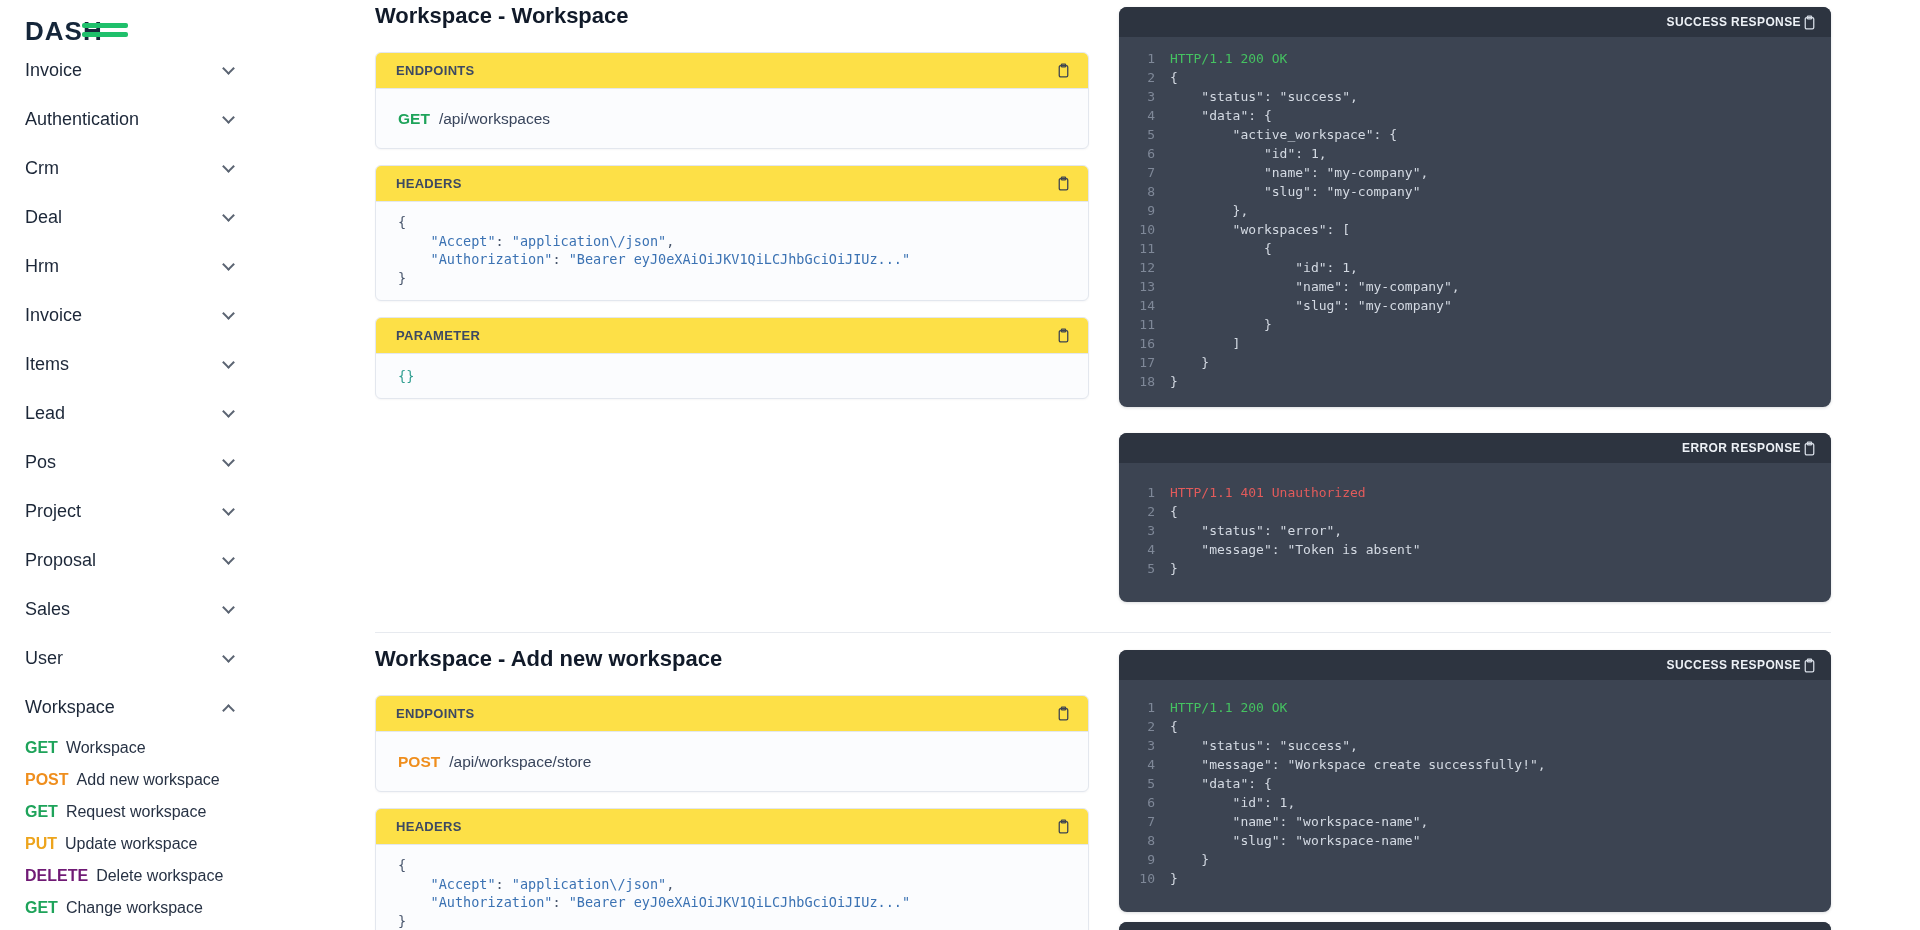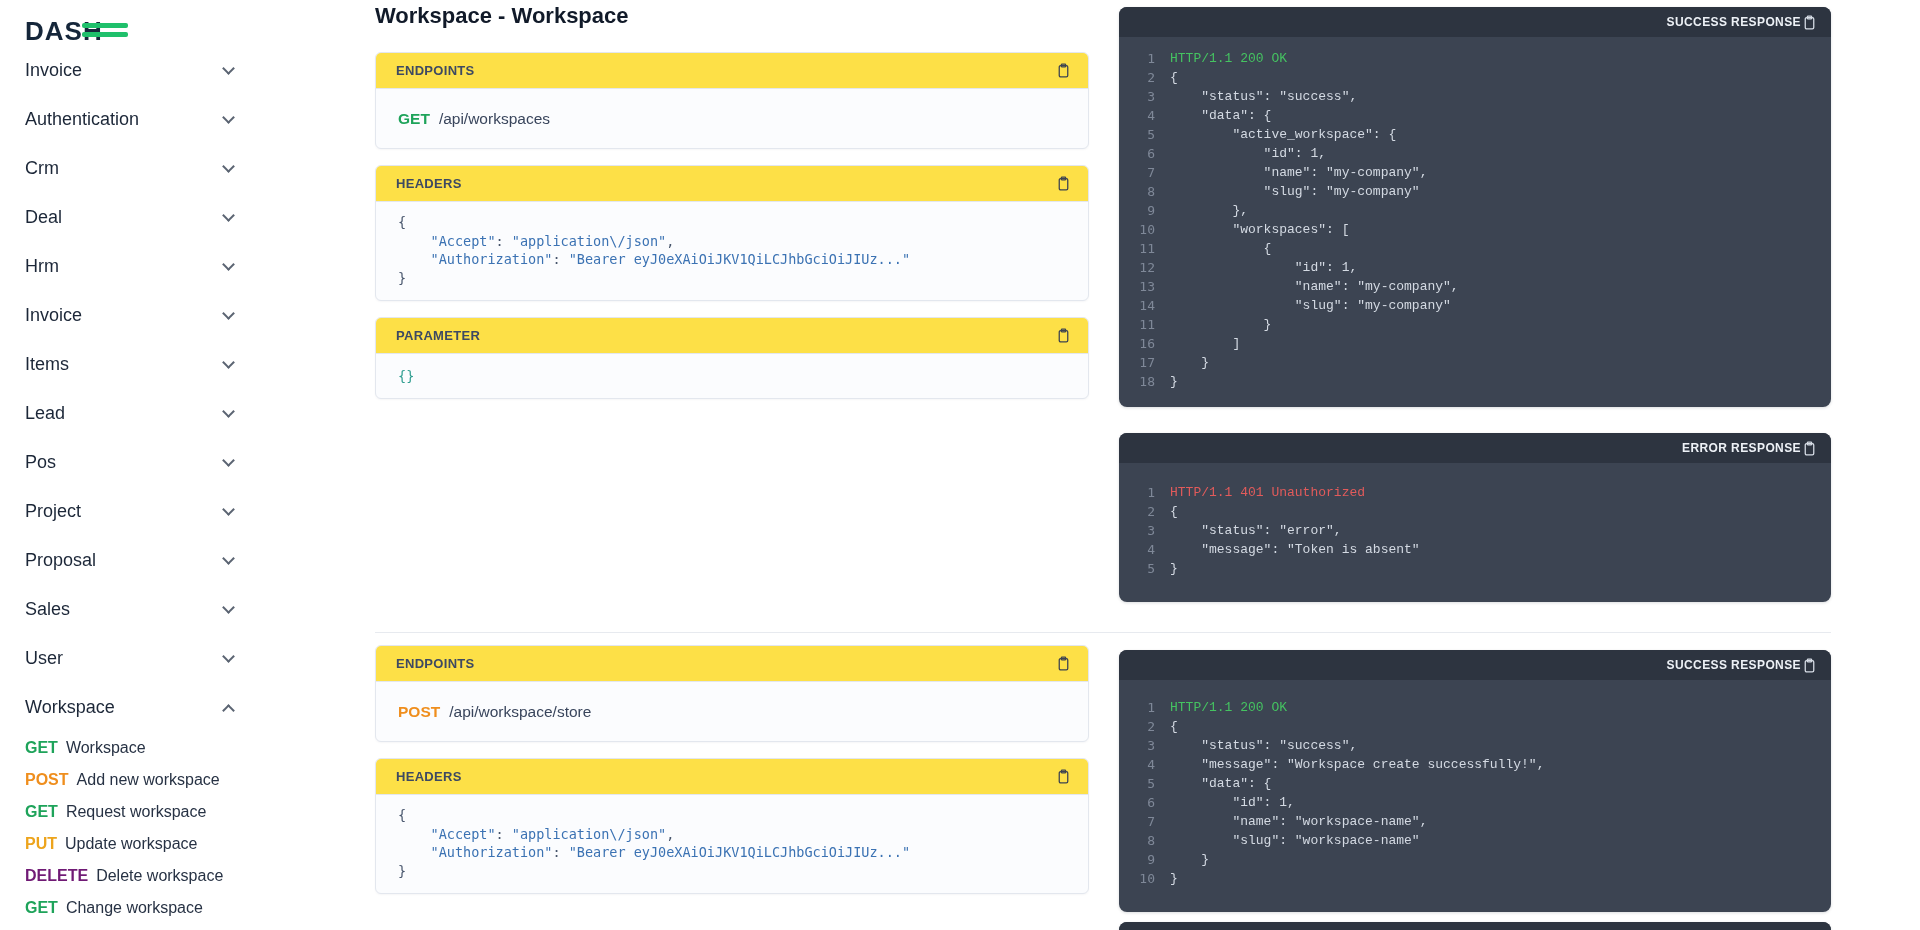--- a/index.html
+++ b/index.html
@@ -65,21 +65,21 @@
   .panel { border-radius:8px; overflow:hidden; background:#3c4452; margin-bottom:26px; box-shadow:0 1px 3px rgba(16,24,40,.15); }
   .panel-header { height:30px; background:#2d3440; display:flex; align-items:center; justify-content:flex-end; padding:0 13px; }
   .panel-title { color:#edf1f6; font-size:12px; font-weight:700; letter-spacing:.4px; }
   .panel .copy-btn { color:#d6dce5; }
   .panel-body { padding:12px 12px 16px 10px; }
   .panel-body.pad-tall { padding:20px 12px 24px 10px; }
   .panel-body.pad-mid { padding:18px 12px 24px 10px; }
   .panel.tight { margin-bottom:10px; }
   .cl { display:flex; white-space:pre; font-family:"DejaVu Sans Mono", monospace; font-size:13px; line-height:19px; }
   .ln { flex:none; width:26px; text-align:right; margin-right:15px; color:#7f8898; user-select:none; }
-  .lt { color:#d4dae3;font-family:Liberation Mono, monospace; }
+  .lt { color:#d4dae3; }
   .lt.ok { color:#45c361; }
   .lt.err { color:#e25b5b; }
 </style>
 </head>
 <body>
 
 <div class="app">
 
   <aside class="sidebar">
     <div class="logo">
@@ -326,20 +326,21 @@
               <div class="cl"><span class="ln">4</span><span class="lt">    "message": "Token is absent"</span></div>
 
               <div class="cl"><span class="ln">5</span><span class="lt">}</span></div>
             </div>
         </div>
       </div>
     </section>
 
     <section class="row row2">
       <div class="col-left">
+        <h1 class="section-title">Workspace - Add new workspace</h1>
 
         <div class="card">
           <div class="card-header">
             <span class="card-title">ENDPOINTS</span>
             <span class="copy-btn">
               <svg viewBox="0 0 24 24" fill="none" stroke="currentColor" stroke-width="1.8">
                   <rect x="6" y="5" width="12" height="16" rx="2"></rect>
                   <rect x="9" y="3" width="6" height="4" rx="1"></rect>
                 </svg>
             </span>

